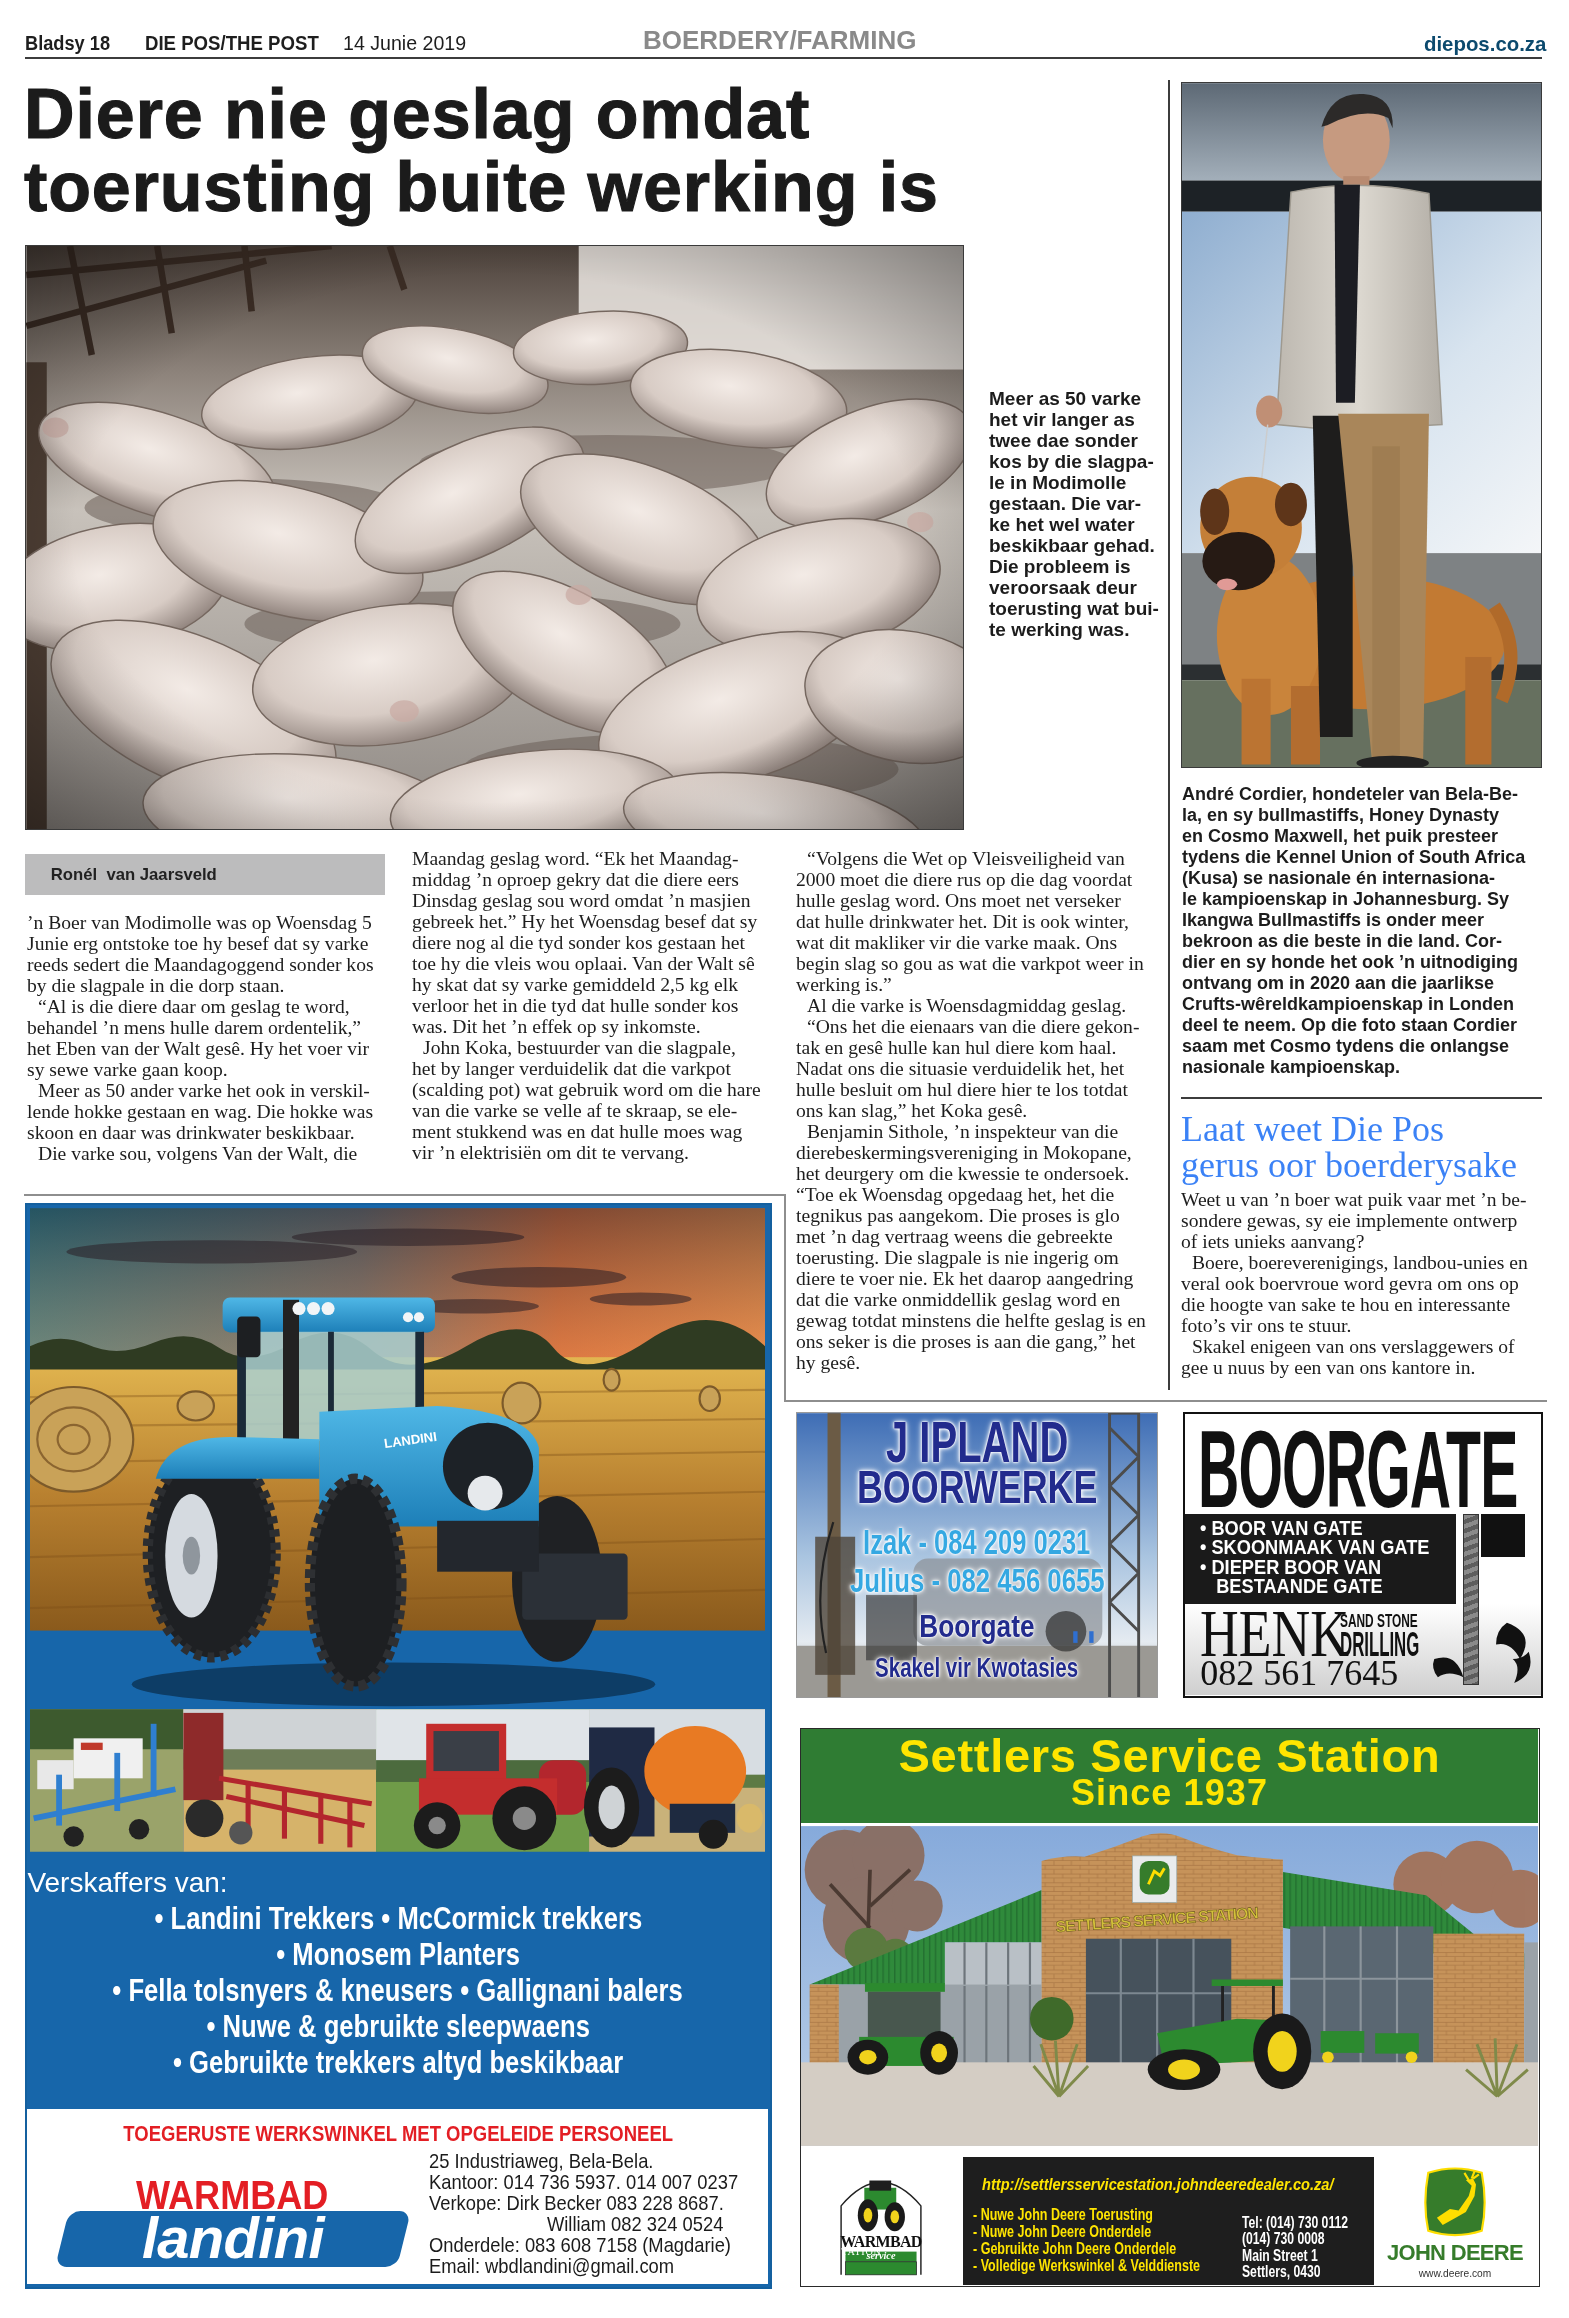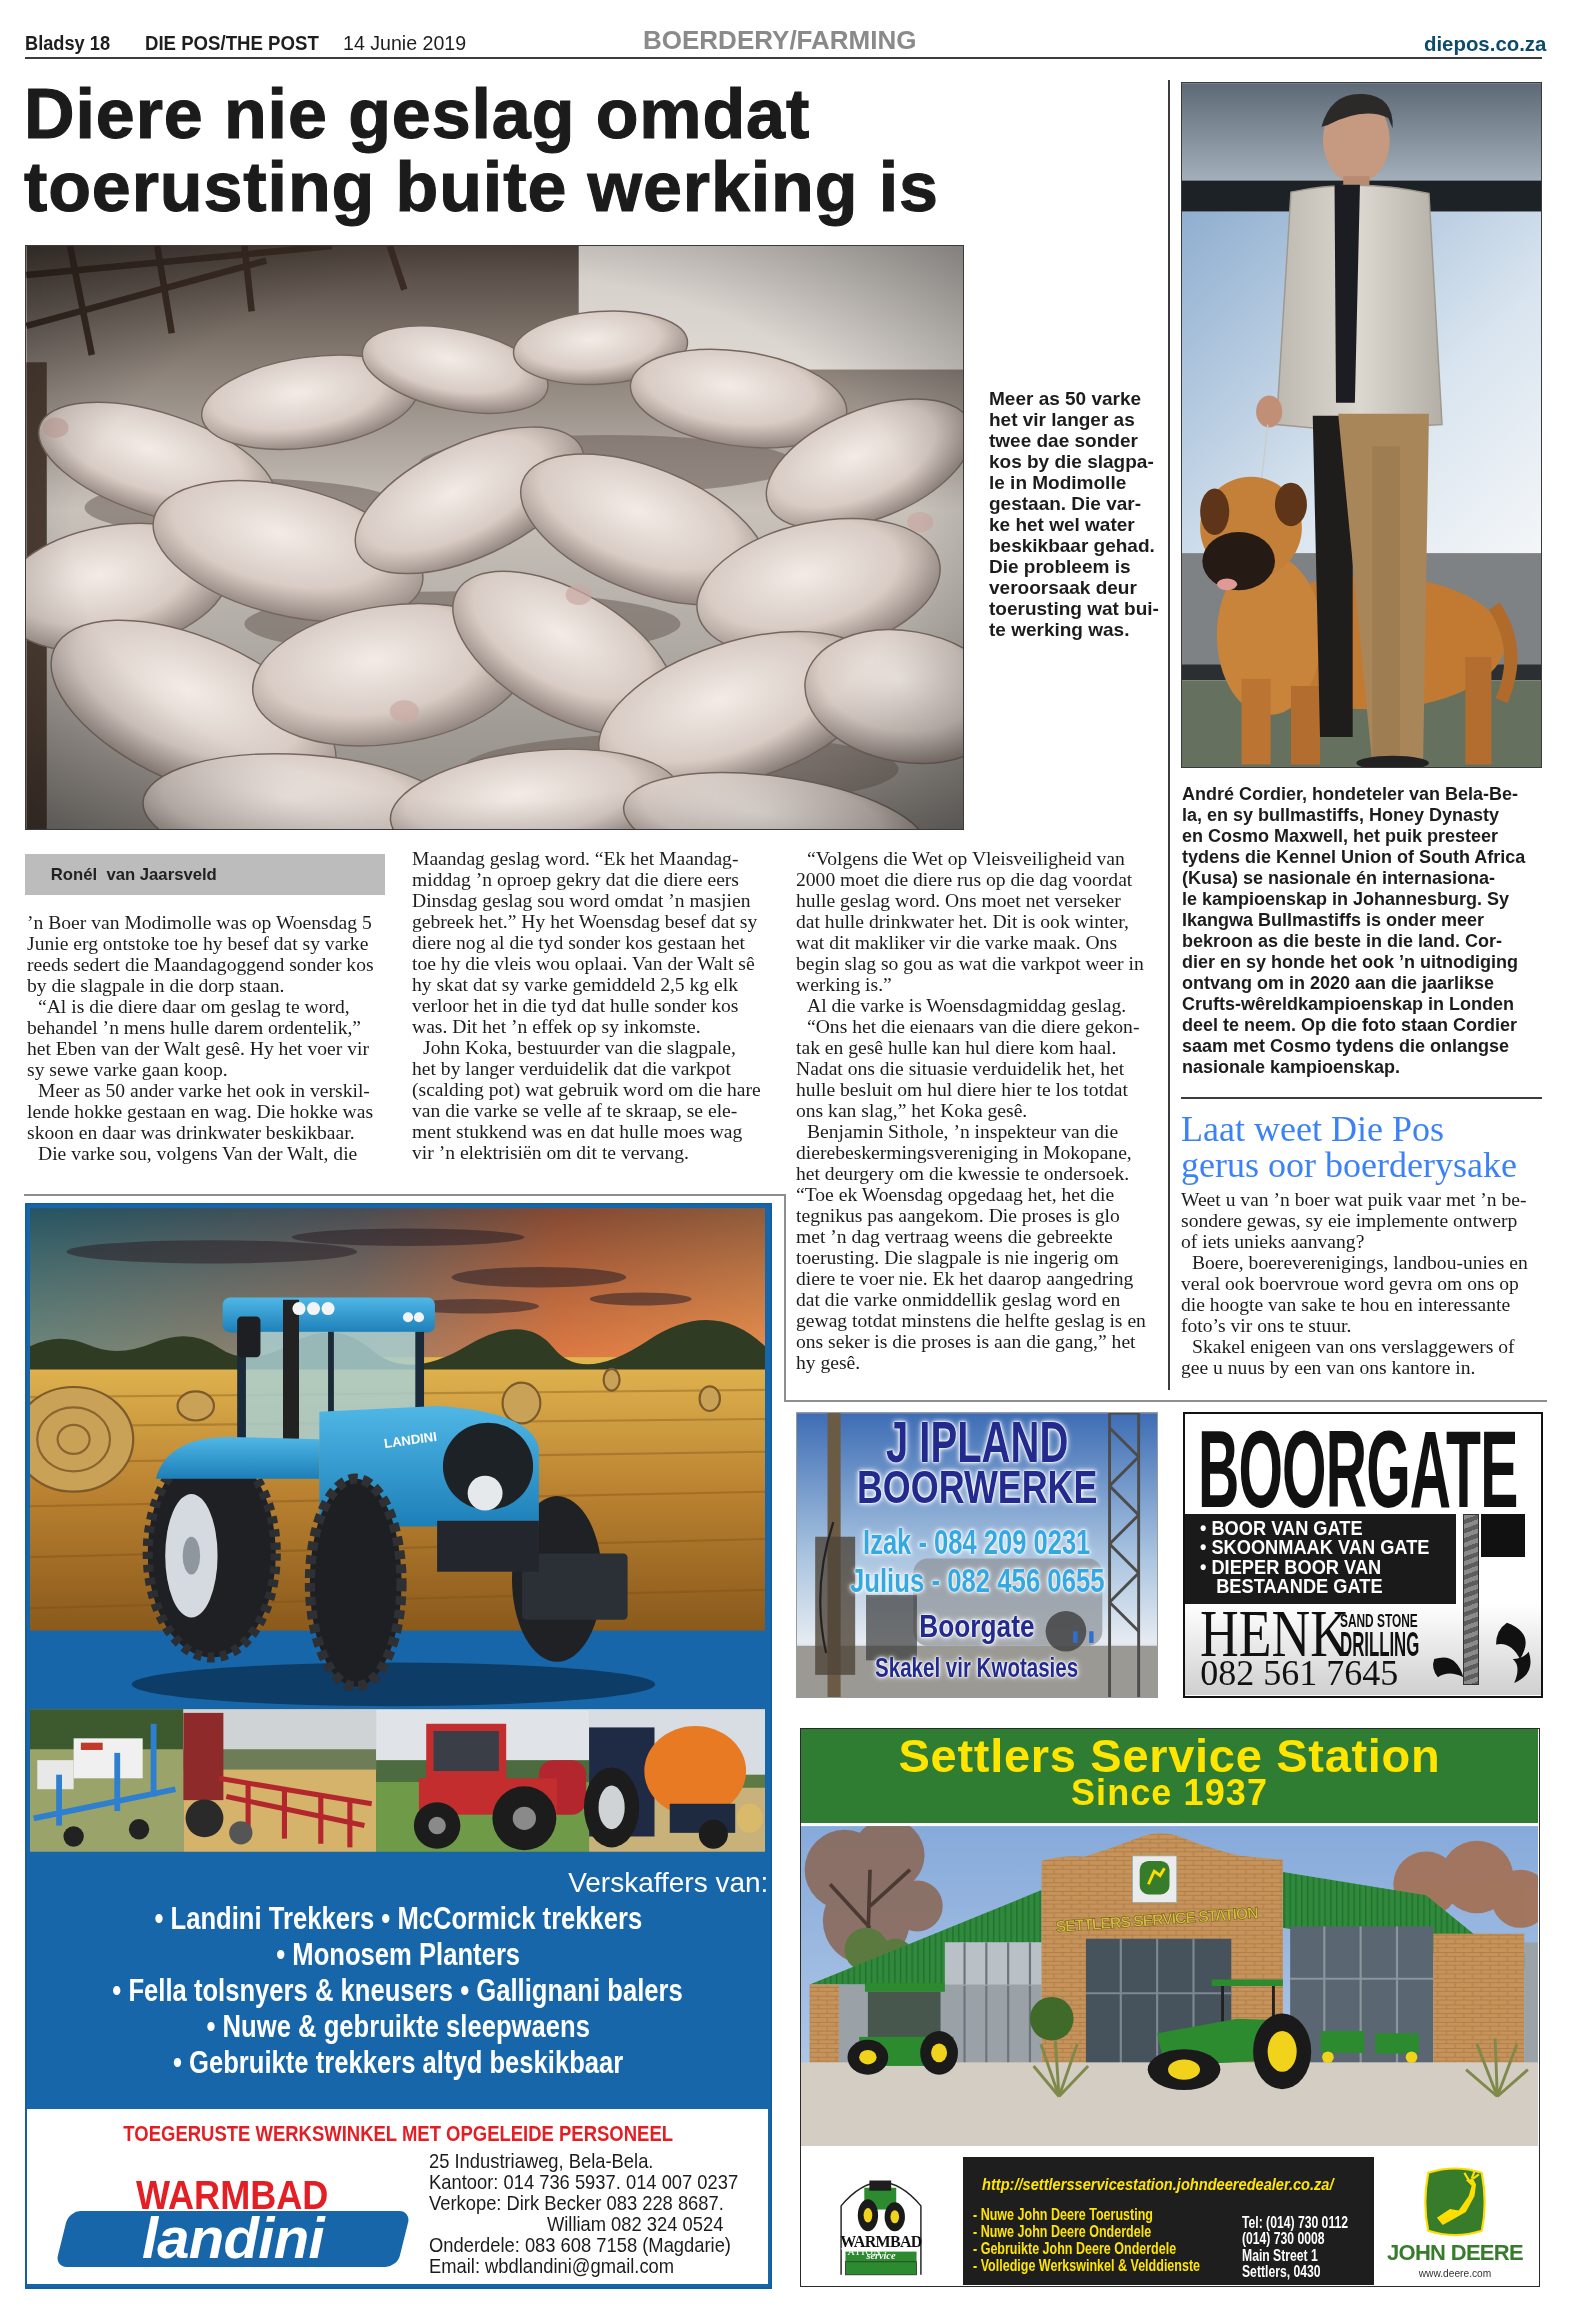--- a/index.html
+++ b/index.html
@@ -407,21 +407,21 @@
   <rect x="769" y="25" width="90" height="150" fill="#1f2a44"></rect>
   <ellipse cx="800" cy="135" rx="38" ry="55" fill="#1c1c1c"></ellipse>
         <ellipse cx="800" cy="135" rx="18" ry="30" fill="#cfd3d6"></ellipse>
   <ellipse cx="915" cy="85" rx="70" ry="62" fill="#e87a23"></ellipse>
   <rect x="880" y="130" width="90" height="40" fill="#1e2a40"></rect>
   <circle cx="940" cy="172" r="20" fill="#1c1c1c"></circle>
   <ellipse cx="990" cy="150" rx="18" ry="20" fill="#d9b96a"></ellipse>
   </svg>
   </div>
 
-  <div class="abs" style="left:0;top:660px;width:741px;height:36px;text-align:right;font:normal 28px/36px 'Liberation Sans',sans-serif;color:#ffffff;white-space:nowrap">Verskaffers van:</div>
+  <div class="abs" style="left:0;top:660px;width:741px;height:36px;text-align:left;font:normal 28px/36px 'Liberation Sans',sans-serif;color:#ffffff;white-space:nowrap">Verskaffers van:</div>
   <div class="abs" style="left:0;top:695px;width:741px;height:182px">
     <div class="cline lnd-line" style="top:0"><span class="sx" style="transform:scaleX(.84)">• Landini Trekkers • McCormick trekkers</span></div>
     <div class="cline lnd-line" style="top:36px"><span class="sx" style="transform:scaleX(.84)">• Monosem Planters</span></div>
     <div class="cline lnd-line" style="top:72px"><span class="sx" style="transform:scaleX(.84)">• Fella tolsnyers &amp; kneusers • Gallignani balers</span></div>
     <div class="cline lnd-line" style="top:108px"><span class="sx" style="transform:scaleX(.84)">• Nuwe &amp; gebruikte sleepwaens</span></div>
     <div class="cline lnd-line" style="top:144px"><span class="sx" style="transform:scaleX(.84)">• Gebruikte trekkers altyd beskikbaar</span></div>
   </div>
 
   <div class="abs" style="left:0;top:904px;width:741px;height:175px;background:#ffffff">
     <div class="cline" style="top:12.4px;font:bold 22px/25px 'Liberation Sans',sans-serif;color:#e31e24"><span class="sx" style="transform:scaleX(.84)">TOEGERUSTE WERKSWINKEL MET OPGELEIDE PERSONEEL</span></div>

